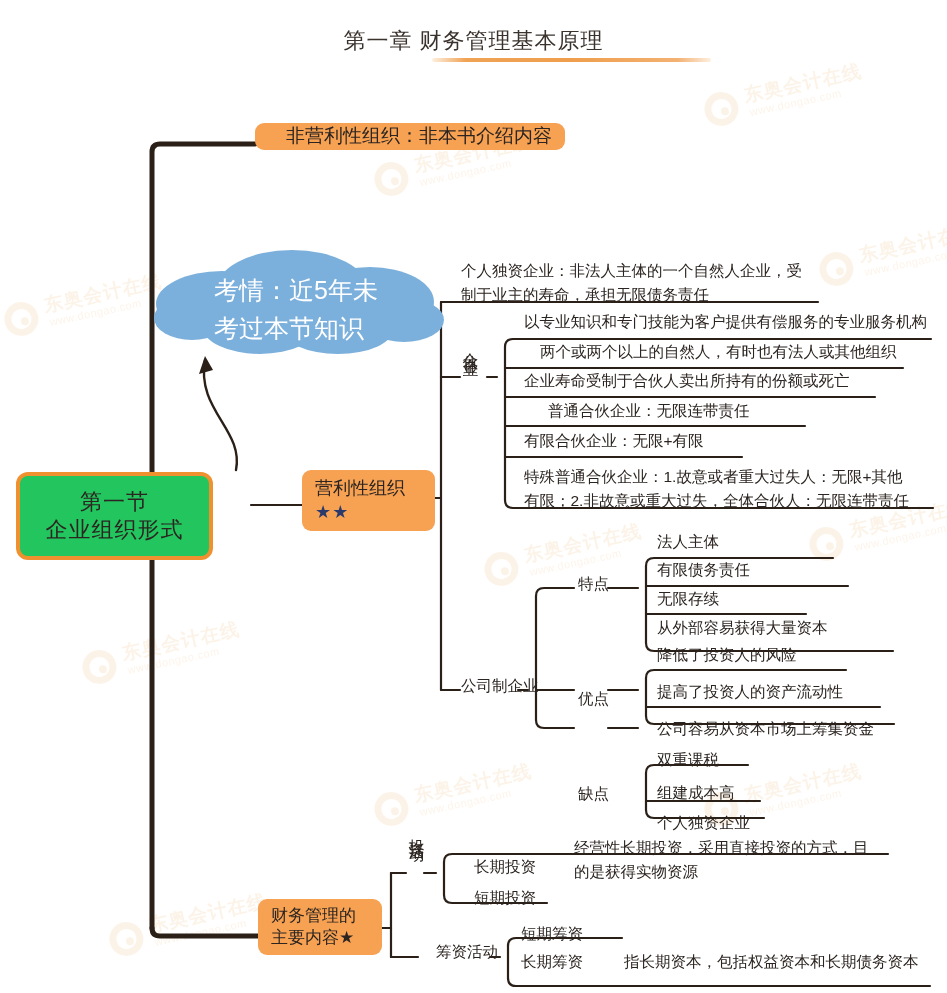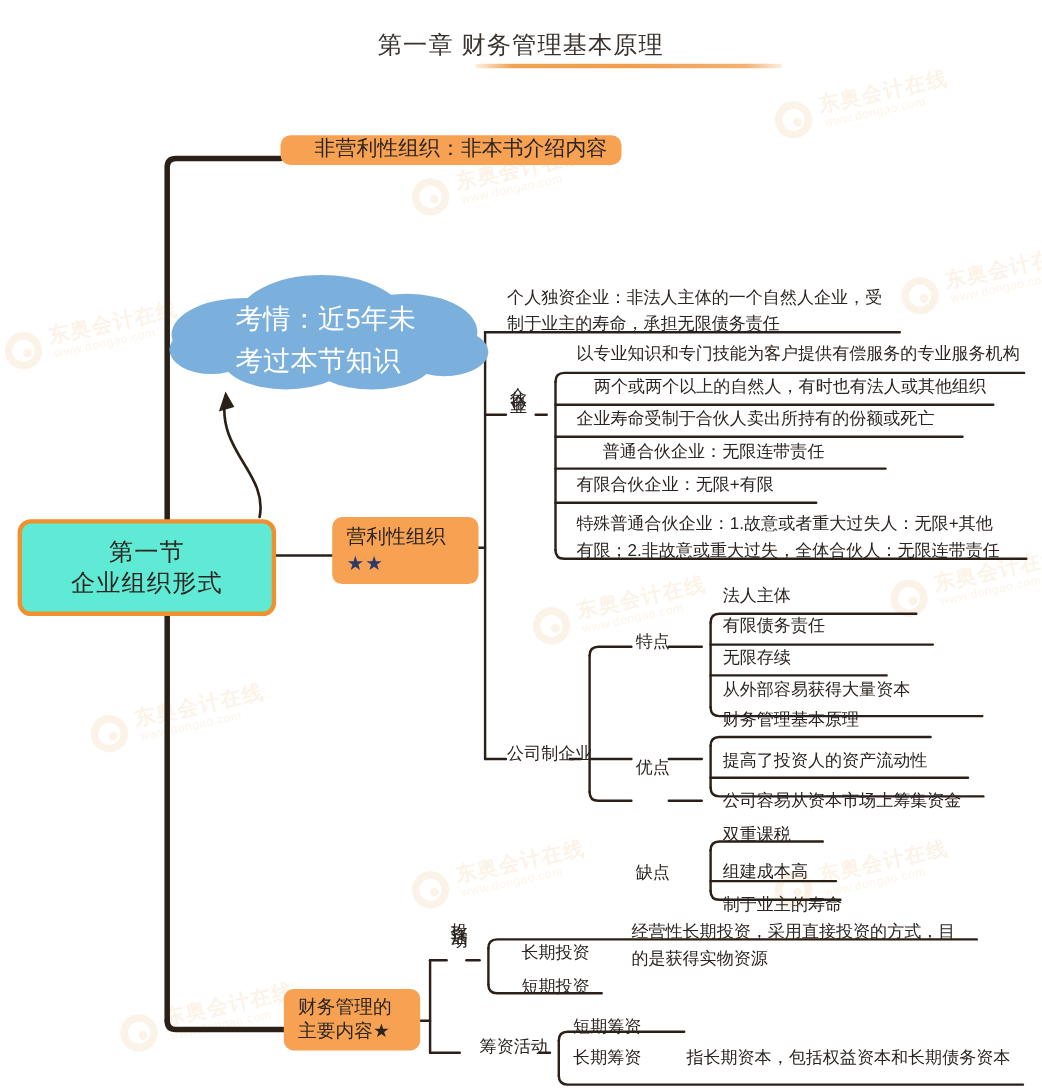--- a/index.html
+++ b/index.html
@@ -35,22 +35,22 @@
     position:absolute;left:432px;top:58px;width:279px;height:4px;border-radius:2px;
     background:linear-gradient(90deg,#fdf0e0 0%,#f0a355 12%,#ef9e4c 50%,#f3b172 88%,#fdf0e0 100%);
   }
 
   
   #wires{position:absolute;left:0;top:0;width:947px;height:993px;}
 
   
   .node{position:absolute;box-sizing:border-box;}
   .root-node{
-    left:16px;top:472px;width:235px;height:88px;
-    border:4px solid #f0912f;border-radius:12px;background:#5eead4;
+    left:16px;top:472px;width:197px;height:88px;
+    border:4px solid #f0912f;border-radius:12px;background:#22c55e;
     display:flex;flex-direction:column;align-items:center;justify-content:center;
     line-height:1.28;
   }
   .root-line{font-size:22px;color:#2b2420;letter-spacing:1px;}
 
   .orange-node{
     background:#f7a253;border-radius:9px;color:#2b2420;
     display:flex;flex-direction:column;justify-content:center;
     padding:6px 13px;line-height:1.3;
   }
@@ -258,28 +258,28 @@
 
   <div class="branch-label" style="left:461px;top:674px;">公司制企业</div>
 
   <div class="branch-label" style="left:578px;top:572px;">特点</div>
   <div class="leaf" style="left:657px;top:530px;">法人主体</div>
   <div class="leaf" style="left:657px;top:558px;">有限债务责任</div>
   <div class="leaf" style="left:657px;top:587px;">无限存续</div>
   <div class="leaf" style="left:657px;top:616px;">从外部容易获得大量资本</div>
 
   <div class="branch-label" style="left:578px;top:674px;margin-top:13px;">优点</div>
-  <div class="leaf" style="left:657px;top:643px;">财务管理基本原理</div>
+  <div class="leaf" style="left:657px;top:643px;">降低了投资人的风险</div>
   <div class="leaf" style="left:657px;top:680px;">提高了投资人的资产流动性</div>
   <div class="leaf" style="left:657px;top:717px;">公司容易从资本市场上筹集资金</div>
 
   <div class="branch-label" style="left:578px;top:782px;">缺点</div>
   <div class="leaf" style="left:657px;top:748px;">双重课税</div>
   <div class="leaf" style="left:657px;top:781px;">组建成本高</div>
-  <div class="leaf" style="left:657px;top:811px;">制于业主的寿命</div>
+  <div class="leaf" style="left:657px;top:811px;">个人独资企业</div>
 
   <div class="vlabel" style="left:409px;top:826px;">投资活动</div>
 
   <div class="branch-label" style="left:474px;top:855px;">长期投资</div>
   <div class="leaf" style="left:574px;top:836px;width:318px;">经营性长期投资，采用直接投资的方式，目
 的是获得实物资源</div>
   <div class="branch-label" style="left:474px;top:886px;">短期投资</div>
 
   <div class="branch-label" style="left:436px;top:940px;">筹资活动</div>
   <div class="branch-label" style="left:521px;top:922px;">短期筹资</div>

